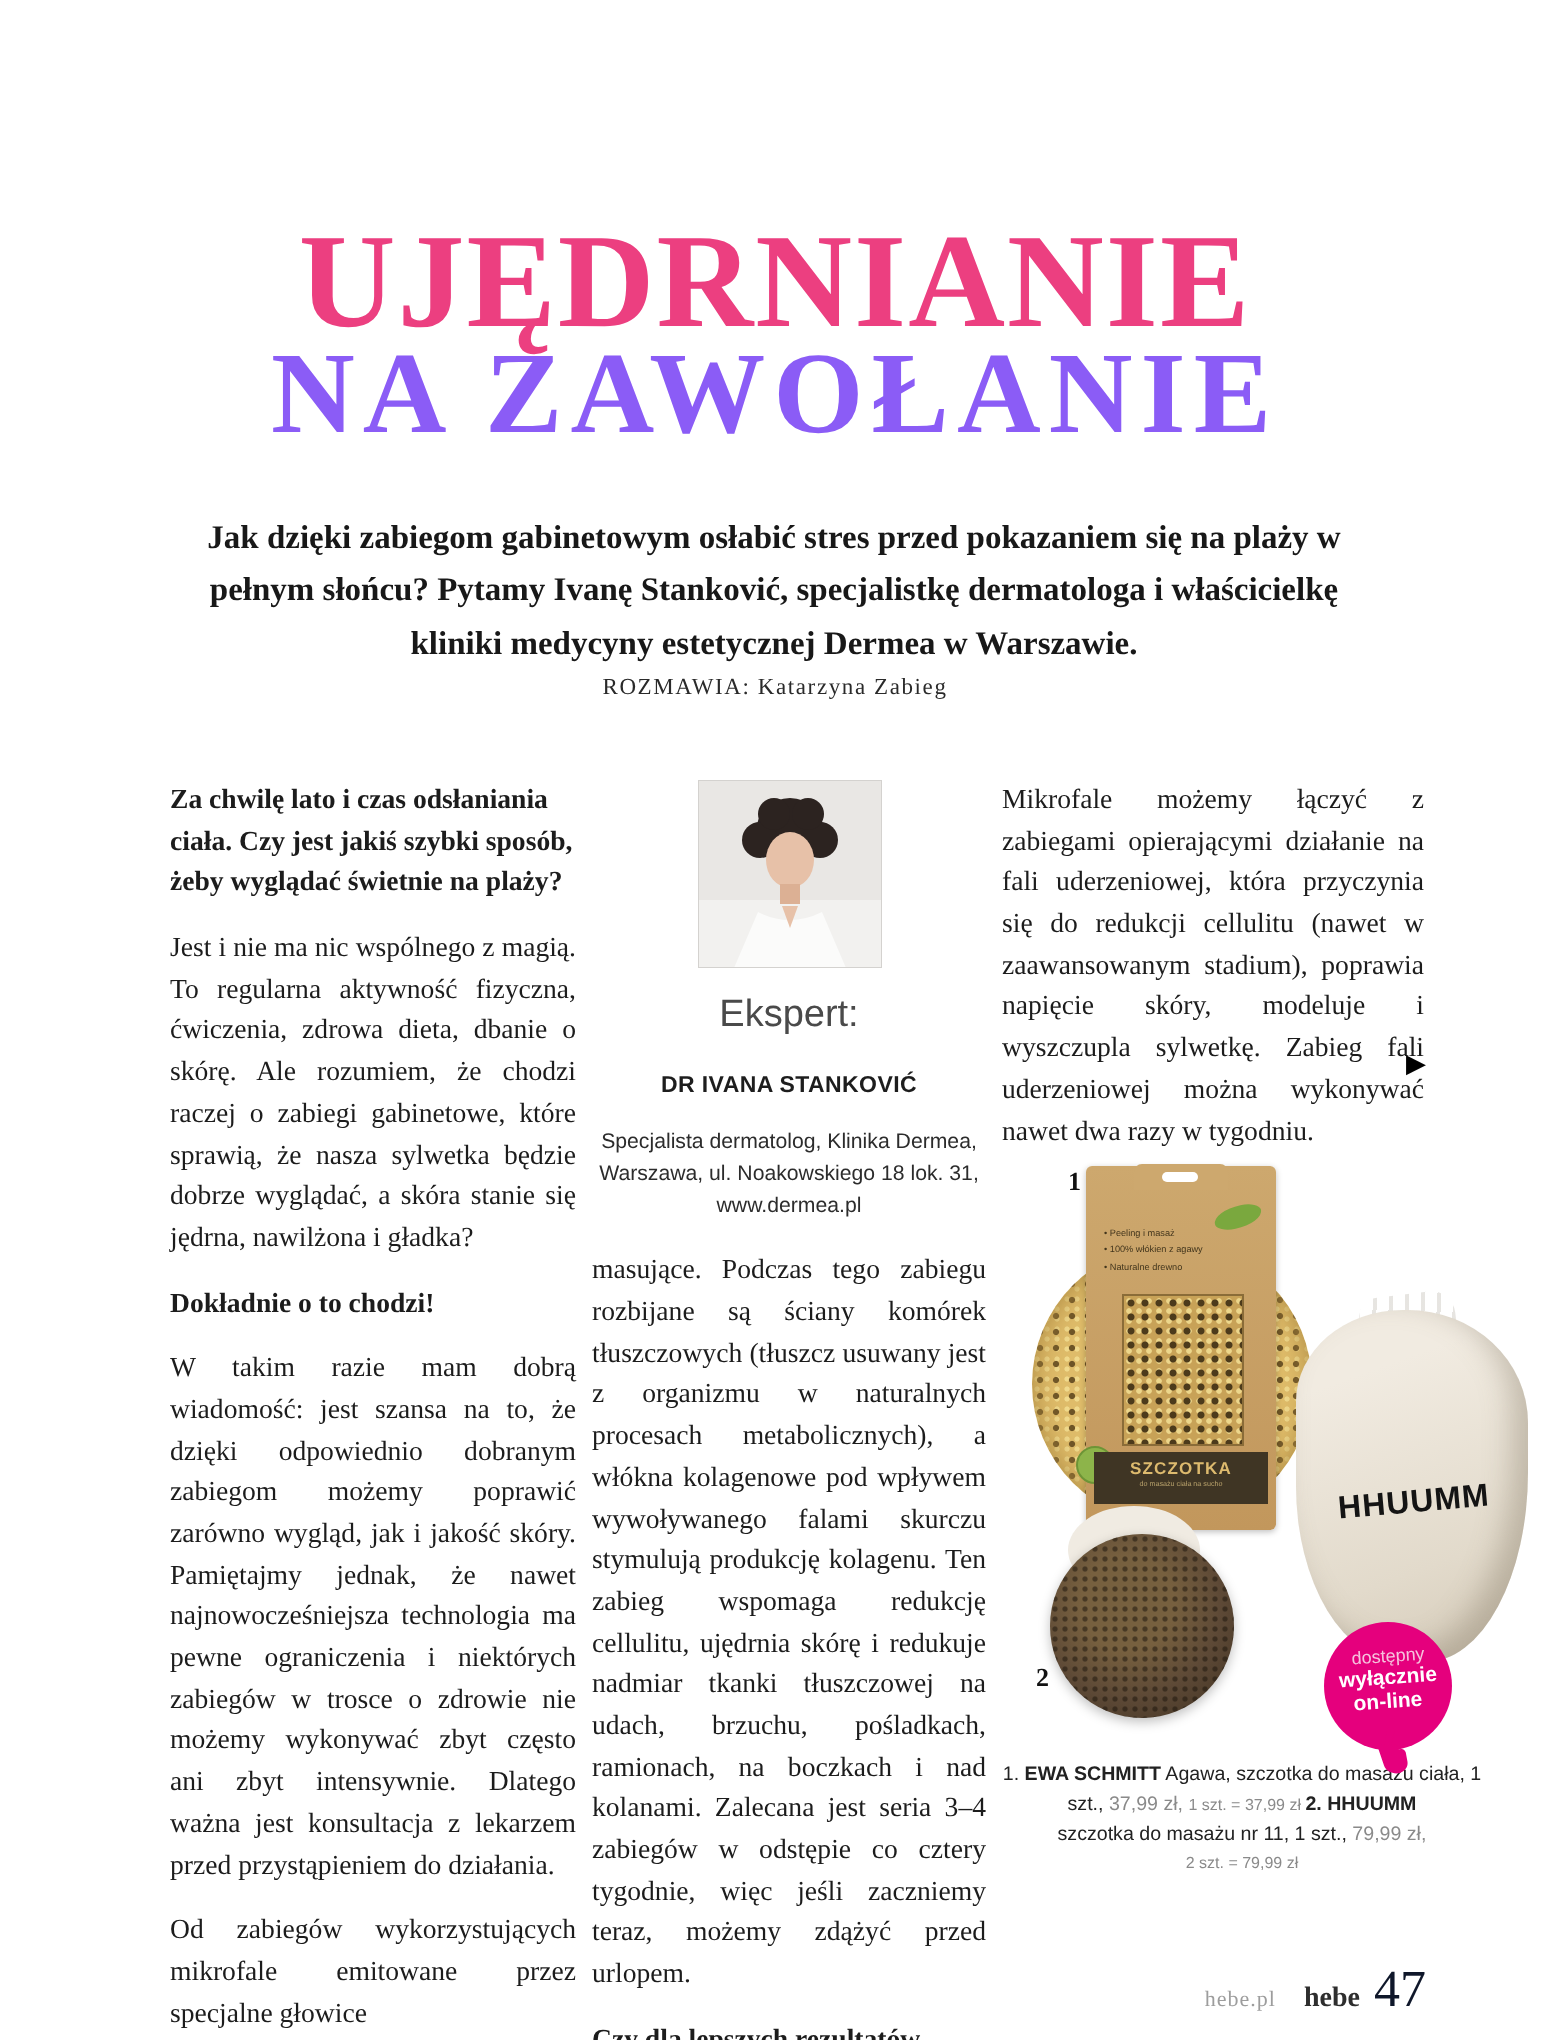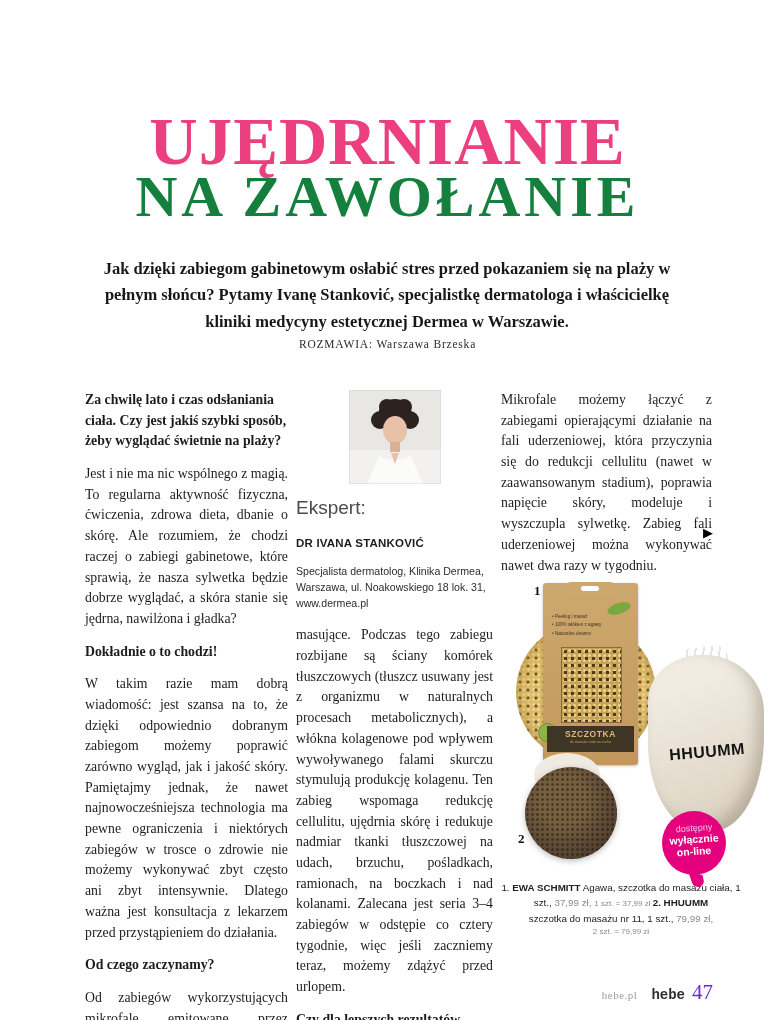--- a/index.html
+++ b/index.html
@@ -3,36 +3,36 @@
 <meta charset="utf-8">
 <style>
   html,body{margin:0;padding:0;background:#fff;}
   .page{position:relative;width:775px;height:1020px;background:#fff;overflow:hidden;
         font-family:"Liberation Serif", serif;color:#1c1c1c;}
 
   
   .title1{position:absolute;top:88px;left:0;width:775px;text-align:center;
           font-size:67px;font-weight:700;letter-spacing:1px;line-height:1;color:#ec3f80;margin-top:20px;}
   .title2{position:absolute;top:168px;left:0;width:775px;text-align:center;
-          font-size:58px;font-weight:700;letter-spacing:4px;line-height:1;color:#15803d;}
+          font-size:58px;font-weight:700;letter-spacing:4px;line-height:1;color:#8b5cf6;}
   .intro{position:absolute;top:256px;left:87px;width:600px;text-align:center;
          font-size:16.5px;font-weight:700;line-height:1.6;color:#181818;}
   .byline{position:absolute;top:338px;left:0;width:775px;text-align:center;
           font-size:11.5px;letter-spacing:0.8px;color:#2a2a2a;}
 
   
   .col{position:absolute;top:390px;font-size:13.8px;line-height:1.5;text-align:justify;}
   .col p{margin:0 0 12px 0;}
   .col .q{font-weight:700;text-align:left;}
   #col1{left:85px;width:203px;}
   #col2{left:296px;width:197px;}
   #col3{left:501px;width:211px;}
 
   
-  .expert{text-align:left;font-family:"Liberation Sans", sans-serif;margin-bottom:14px;}
+  .expert{text-align:center;font-family:"Liberation Sans", sans-serif;margin-bottom:14px;}
   .expert-photo{width:92px;height:94px;margin:0 auto 10px auto;display:block;}
   .expert-label{font-size:19px;color:#4a4a4a;margin:0 0 3px 0;}
   .expert-name{font-size:11.5px;font-weight:700;color:#1d1d1d;margin:0 0 2px 0;letter-spacing:0.2px;}
   .expert-details{font-size:10.6px;line-height:1.5;color:#2c2c2c;margin:0;}
 
   .marker{position:absolute;left:703px;top:525px;font-size:13px;color:#000;
           font-family:"DejaVu Sans", sans-serif;}
 
   
   .collage{position:absolute;left:500px;top:575px;width:268px;height:305px;}
@@ -107,39 +107,38 @@
     text-align:left;}
   .caption p{margin:0;text-align:center;}
   .caption .center{text-align:center;}
   .caption b{font-weight:700;}
   .caption .gray{color:#8a8a8a;}
   .caption .small{font-size:8px;}
 
   
   .footer{position:absolute;right:62px;top:980px;display:flex;align-items:baseline;}
   .footer .site{font-family:"Liberation Serif", serif;font-size:11px;color:#9d9d9d;letter-spacing:0.5px;}
-  .footer .brand{font-family:Liberation Mono, monospace;font-weight:700;font-size:14px;color:#2e2e2e;margin-left:14px;}
-  .footer .pagenum{font-family:"Liberation Serif", serif;font-size:21px;color:#6d28d9;margin-left:7px;}
+  .footer .brand{font-family:Liberation Serif, serif;font-weight:700;font-size:14px;color:#2e2e2e;margin-left:14px;}
+  .footer .pagenum{font-family:"Liberation Serif", serif;font-size:26px;color:#0f172a;margin-left:7px;}
 </style>
 </head>
 <body>
 
 <div class="page">
 
   <div class="title1">UJĘDRNIANIE</div>
   <div class="title2">NA ZAWOŁANIE</div>
   <div class="intro">Jak dzięki zabiegom gabinetowym osłabić stres przed pokazaniem się na plaży w pełnym słońcu? Pytamy Ivanę Stanković, specjalistkę dermatologa i właścicielkę kliniki medycyny estetycznej Dermea w Warszawie.</div>
-  <div class="byline">ROZMAWIA: Warszawa Brzeska</div>
+  <div class="byline">ROZMAWIA: Katarzyna Zabieg</div>
 
   <div class="col" id="col1">
     <p class="q">Za chwilę lato i czas odsłaniania ciała. Czy jest jakiś szybki sposób, żeby wyglądać świetnie na plaży?</p>
     <p>Jest i nie ma nic wspólnego z magią. To regularna aktywność fizyczna, ćwiczenia, zdrowa dieta, dbanie o skórę. Ale rozumiem, że chodzi raczej o zabiegi gabinetowe, które sprawią, że nasza sylwetka będzie dobrze wyglądać, a skóra stanie się jędrna, nawilżona i gładka?</p>
     <p class="q">Dokładnie o to chodzi!</p>
     <p>W takim razie mam dobrą wiadomość: jest szansa na to, że dzięki odpowiednio dobranym zabiegom możemy poprawić zarówno wygląd, jak i jakość skóry. Pamiętajmy jednak, że nawet najnowocześniejsza technologia ma pewne ograniczenia i niektórych zabiegów w trosce o zdrowie nie możemy wykonywać zbyt często ani zbyt intensywnie. Dlatego ważna jest konsultacja z lekarzem przed przystąpieniem do działania.</p>
-    <p class="q">Od czego zaczynamy?</p>
     <p>Od zabiegów wykorzystujących mikrofale emitowane przez specjalne głowice</p>
   </div>
 
   <div class="col" id="col2">
     <div class="expert">
       <svg class="expert-photo" viewBox="0 0 92 94" xmlns="http://www.w3.org/2000/svg">
         <rect x="0" y="0" width="92" height="94" fill="#e9e7e4"></rect>
         <rect x="0" y="60" width="92" height="34" fill="#f2f1ef"></rect>
         <circle cx="46" cy="26" r="17" fill="#2c2320"></circle>
         <circle cx="31" cy="30" r="9" fill="#2c2320"></circle>

